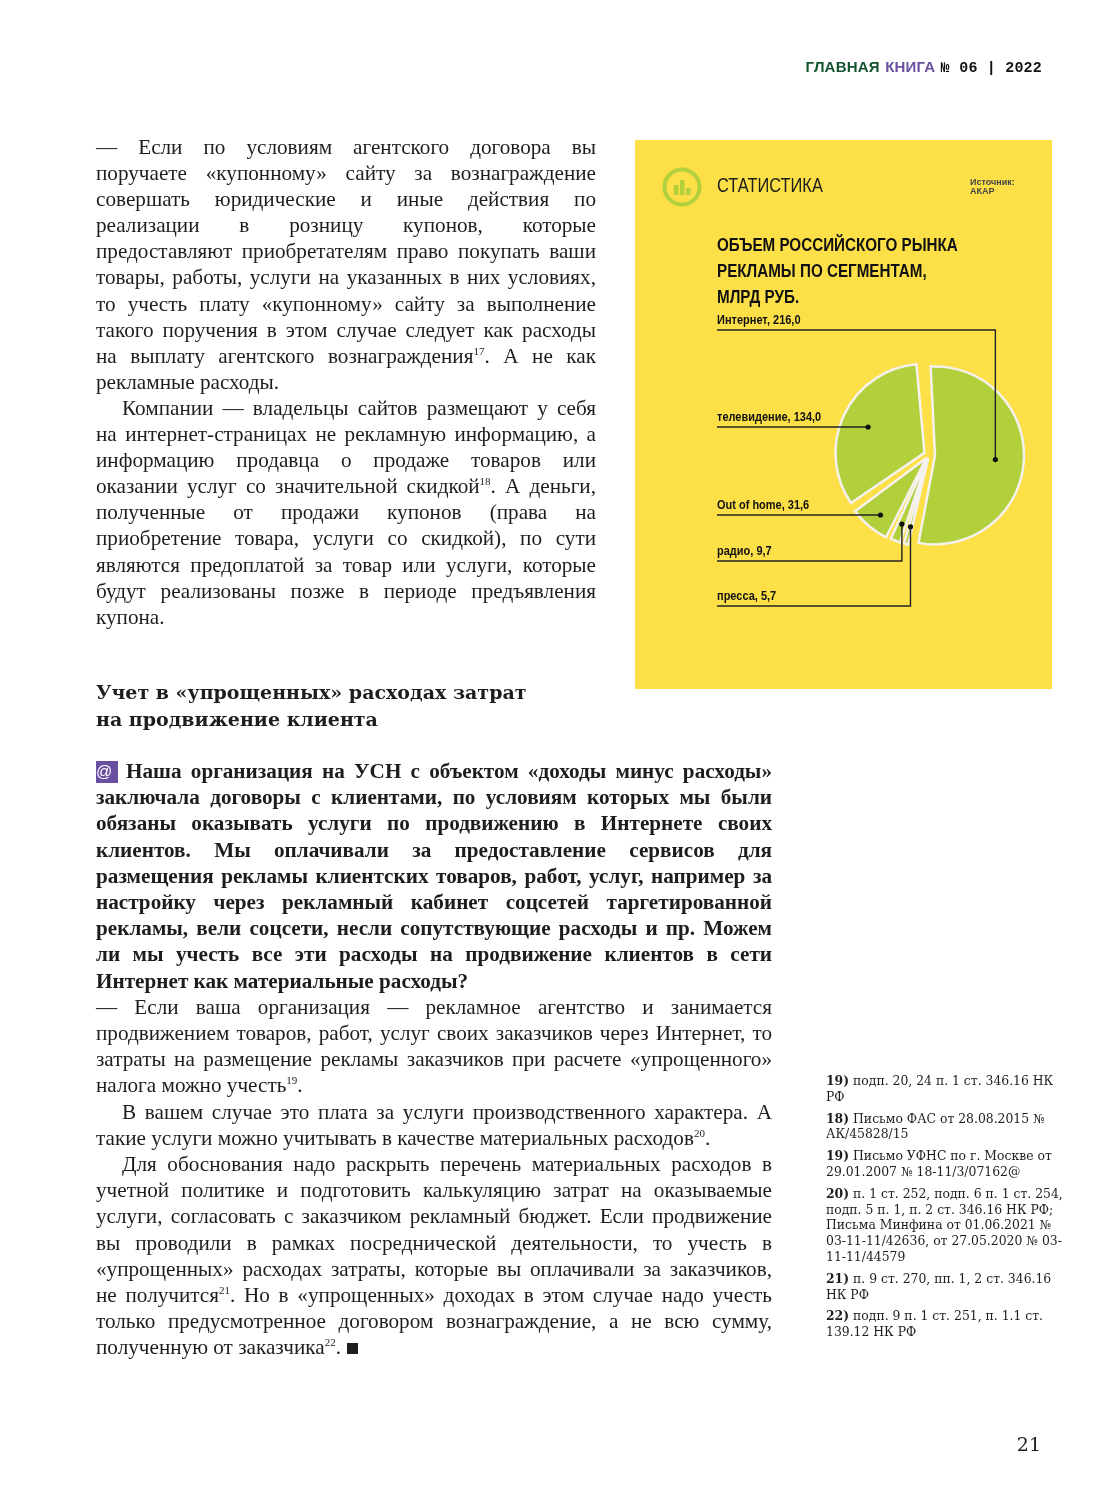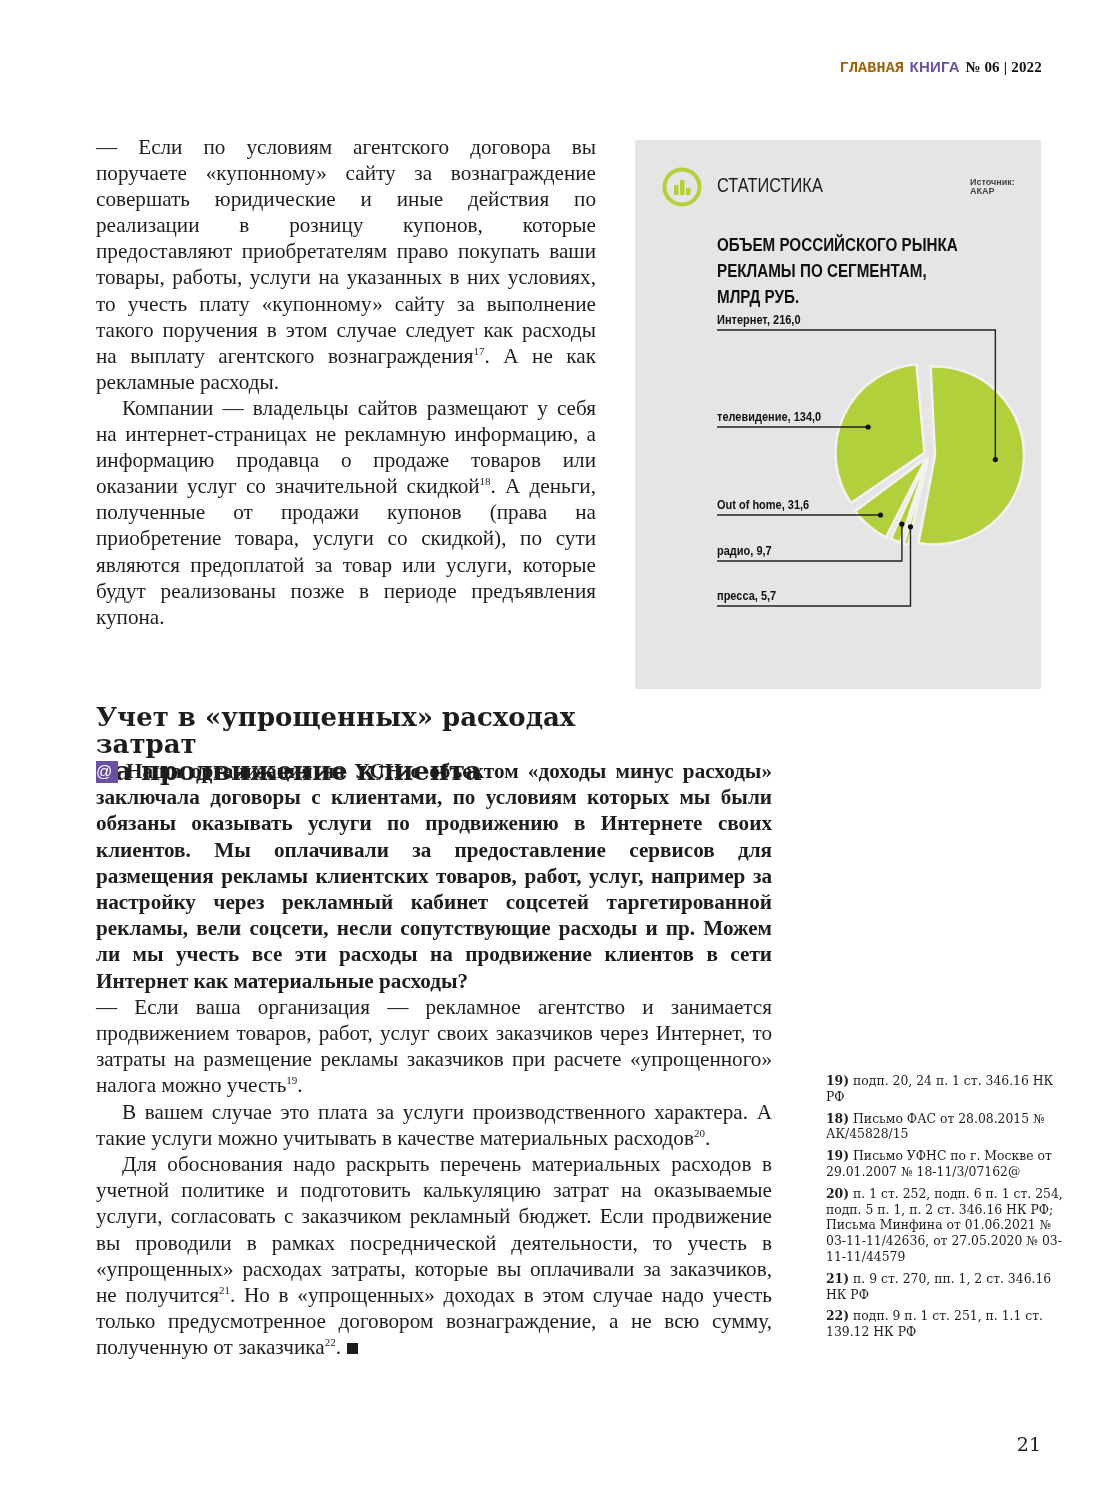--- a/index.html
+++ b/index.html
@@ -1,39 +1,39 @@
 <!DOCTYPE html>
 <html><head>
 <meta charset="utf-8">
 <style>
   html, body { margin: 0; padding: 0; background: #ffffff; }
   body { width: 1104px; height: 1500px; position: relative; overflow: hidden; font-family: "DejaVu Serif", "Liberation Serif", serif; color: #1d1d1b; }
 
   
   .running-head { position: absolute; top: 58px; right: 62px; font-size: 15px; font-weight: bold; letter-spacing: 0.2px; white-space: nowrap; }
-  .running-head .mag { font-family: Liberation Mono, monospace; font-weight: 900; color: #a16207; }
+  .running-head .mag { font-family: Liberation Sans, sans-serif; font-weight: 900; color: #14532d; }
   .running-head .book { font-family: "Liberation Sans", sans-serif; font-weight: 900; color: #6b4fa0; }
-  .running-head .issue { font-family: Liberation Serif, serif; font-weight: bold; color: #111; }
+  .running-head .issue { font-family: Liberation Mono, monospace; font-weight: bold; color: #111; }
 
   
   .col { position: absolute; font-family: "Liberation Serif", serif; color: #1d1d1b; }
   .col p { margin: 0; text-align: justify; text-align-last: left; }
   .left-col { left: 96px; top: 134px; width: 500px; font-size: 21.2px; line-height: 26.1px; }
   .indent { text-indent: 26px; }
   sup { font-size: 11px; line-height: 0; vertical-align: super; }
 
-  .section-heading { position: absolute; left: 96px; top: 704px; width: 560px; font-family: "DejaVu Serif", serif; font-weight: bold; font-size: 26px; line-height: 27px; color: #1d1d1b; }
+  .section-heading { position: absolute; left: 96px; top: 679px; width: 560px; font-family: "DejaVu Serif", serif; font-weight: bold; font-size: 19px; line-height: 27px; color: #1d1d1b; }
 
   .qa-col { left: 96px; top: 758px; width: 676px; font-size: 21.2px; line-height: 26.2px; }
   .question { font-weight: bold; }
   .at-badge { display: inline-block; width: 22px; height: 22px; background: #6b4fa0; color: #fff; font-family: "Liberation Sans", sans-serif; font-size: 16px; line-height: 22px; text-align: center; vertical-align: 1px; margin-right: 8px; font-weight: normal; }
   .end-mark { display: inline-block; width: 11px; height: 11px; background: #1d1d1b; margin-left: 6px; vertical-align: 0; }
 
   
-  .stat-box { position: absolute; left: 635px; top: 140px; width: 406px; height: 549px; background: #e5e5e5; }
+  .stat-box { position: absolute; left: 635px; top: 140px; width: 406px; height: 549px; background: #fde047; padding-left: 11px; }
   .stat-icon { position: absolute; left: 27px; top: 27px; width: 40px; height: 40px; }
   .stat-label { position: absolute; left: 82px; top: 34px; font-family: "Liberation Sans", sans-serif; font-size: 20px; letter-spacing: 0px; color: #1d1d1b; transform: scaleX(0.82); transform-origin: left center; white-space: nowrap; }
   .stat-source { position: absolute; left: 335px; top: 38px; font-family: "Liberation Sans", sans-serif; font-size: 9px; line-height: 9px; color: #444; font-weight: bold; }
   .stat-title { position: absolute; left: 82px; top: 92px; width: 320px; font-family: "Liberation Sans", sans-serif; font-weight: 900; font-size: 19px; line-height: 26px; color: #111; transform: scaleX(0.8); transform-origin: left top; white-space: nowrap; }
   .chart-svg { position: absolute; left: 0; top: 0; }
   .pie-label { font-family: "Liberation Sans", sans-serif; font-weight: bold; font-size: 12.5px; fill: #111; }
 
   
   .footnotes { position: absolute; left: 826px; top: 1073px; width: 240px; font-family: "DejaVu Serif", serif; font-size: 12.4px; line-height: 15.8px; color: #1d1d1b; }
   .fn { margin-bottom: 6px; }

